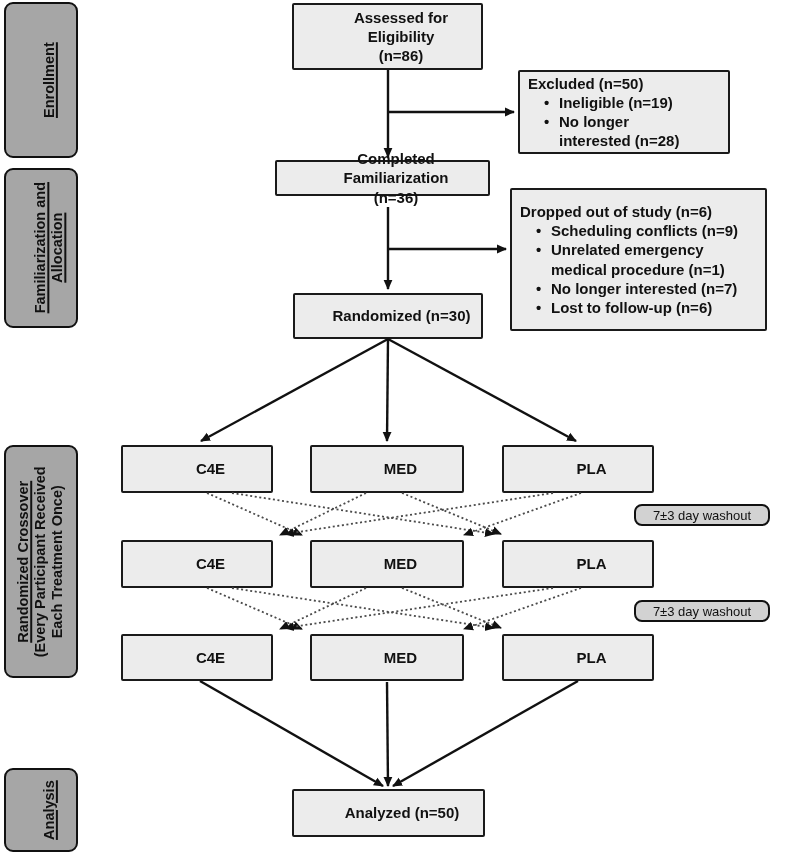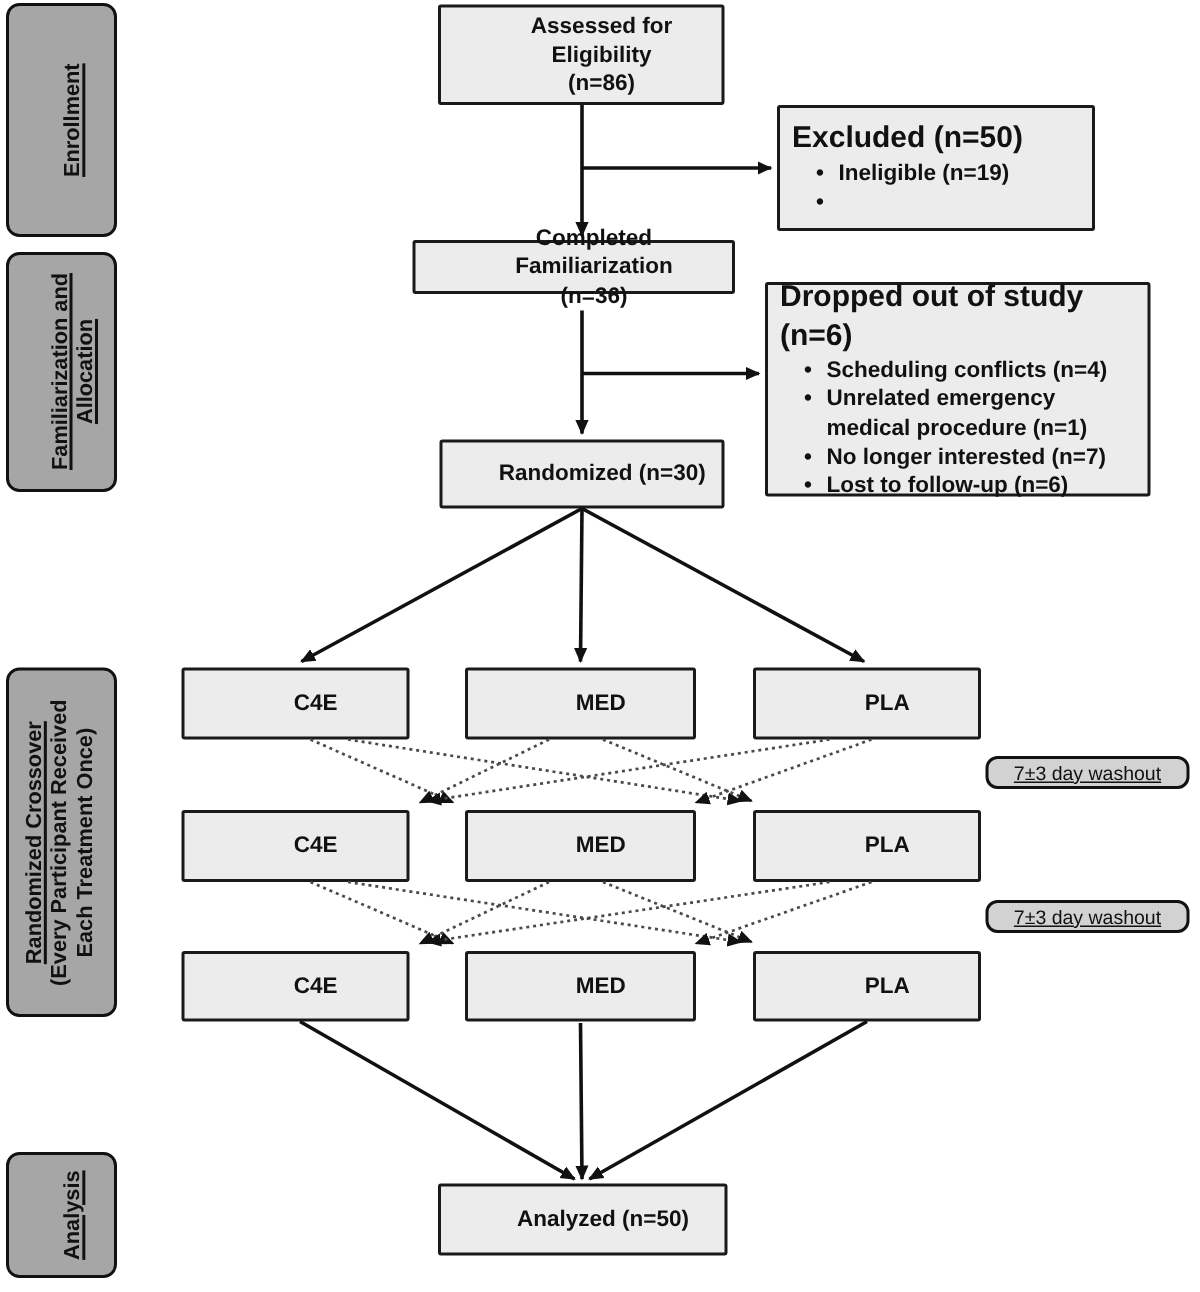--- a/index.html
+++ b/index.html
@@ -26,31 +26,31 @@
   .fbox{
     position:absolute;background:#ececec;border:2.5px solid #1a1a1a;border-radius:2px;
     box-sizing:border-box;display:flex;align-items:center;justify-content:center;
     text-align:center;font-weight:bold;font-size:15px;line-height:1.28;
     white-space:pre-line;z-index:2;padding-left:27px;
   }
   .fbox-left{
     flex-direction:column;align-items:flex-start;justify-content:center;
     text-align:left;padding:4px 8px;white-space:normal;
   }
-  .fbox-left .box-title{font-size:20px;}
+  .fbox-left .box-title{font-size:15px;}
   .blist{list-style:none;margin:0;padding:0 0 0 16px;}
   .blist li{display:flex;align-items:flex-start;}
   .bullet{flex:none;width:15px;}
   .li-text{white-space:pre-line;}
 
   .badge{
-    position:absolute;left:657px;width:136px;height:22px;background:#d2d2d2;
+    position:absolute;left:634px;width:136px;height:22px;background:#d2d2d2;
     border:2px solid #111;border-radius:8px;box-sizing:border-box;
     display:flex;align-items:center;justify-content:center;
-    font-size:13px;font-weight:normal;z-index:2;text-decoration:underline;
+    font-size:13px;font-weight:normal;z-index:2;
   }
 </style>
 </head>
 <body>
 
 <div class="canvas">
 
   <svg class="arrows" width="800" height="861" viewBox="0 0 800 861">
     <defs>
       <marker id="ah" markerWidth="11" markerHeight="10" refX="9" refY="5" orient="auto" markerUnits="userSpaceOnUse">
@@ -114,33 +114,35 @@
 
   <div class="fbox fbox-left" style="left:518px;top:70px;width:212px;height:84px;">
     <div class="box-title">Excluded (n=50)</div>
     <ul class="blist">
       <li>
         <span class="bullet">•</span>
         <span class="li-text">Ineligible (n=19)</span>
       </li>
       <li>
         <span class="bullet">•</span>
+        <span class="li-text">No longer
+interested (n=28)</span>
       </li>
     </ul>
   </div>
 
   <div class="fbox" style="left:275px;top:160px;width:215px;height:36px;">Completed Familiarization
 (n=36)</div>
 
   <div class="fbox fbox-left" style="left:510px;top:188px;width:257px;height:143px;">
     <div class="box-title">Dropped out of study (n=6)</div>
     <ul class="blist">
       <li>
         <span class="bullet">•</span>
-        <span class="li-text">Scheduling conflicts (n=4)</span>
+        <span class="li-text">Scheduling conflicts (n=9)</span>
       </li>
       <li>
         <span class="bullet">•</span>
         <span class="li-text">Unrelated emergency
 medical procedure (n=1)</span>
       </li>
       <li>
         <span class="bullet">•</span>
         <span class="li-text">No longer interested (n=7)</span>
       </li>

